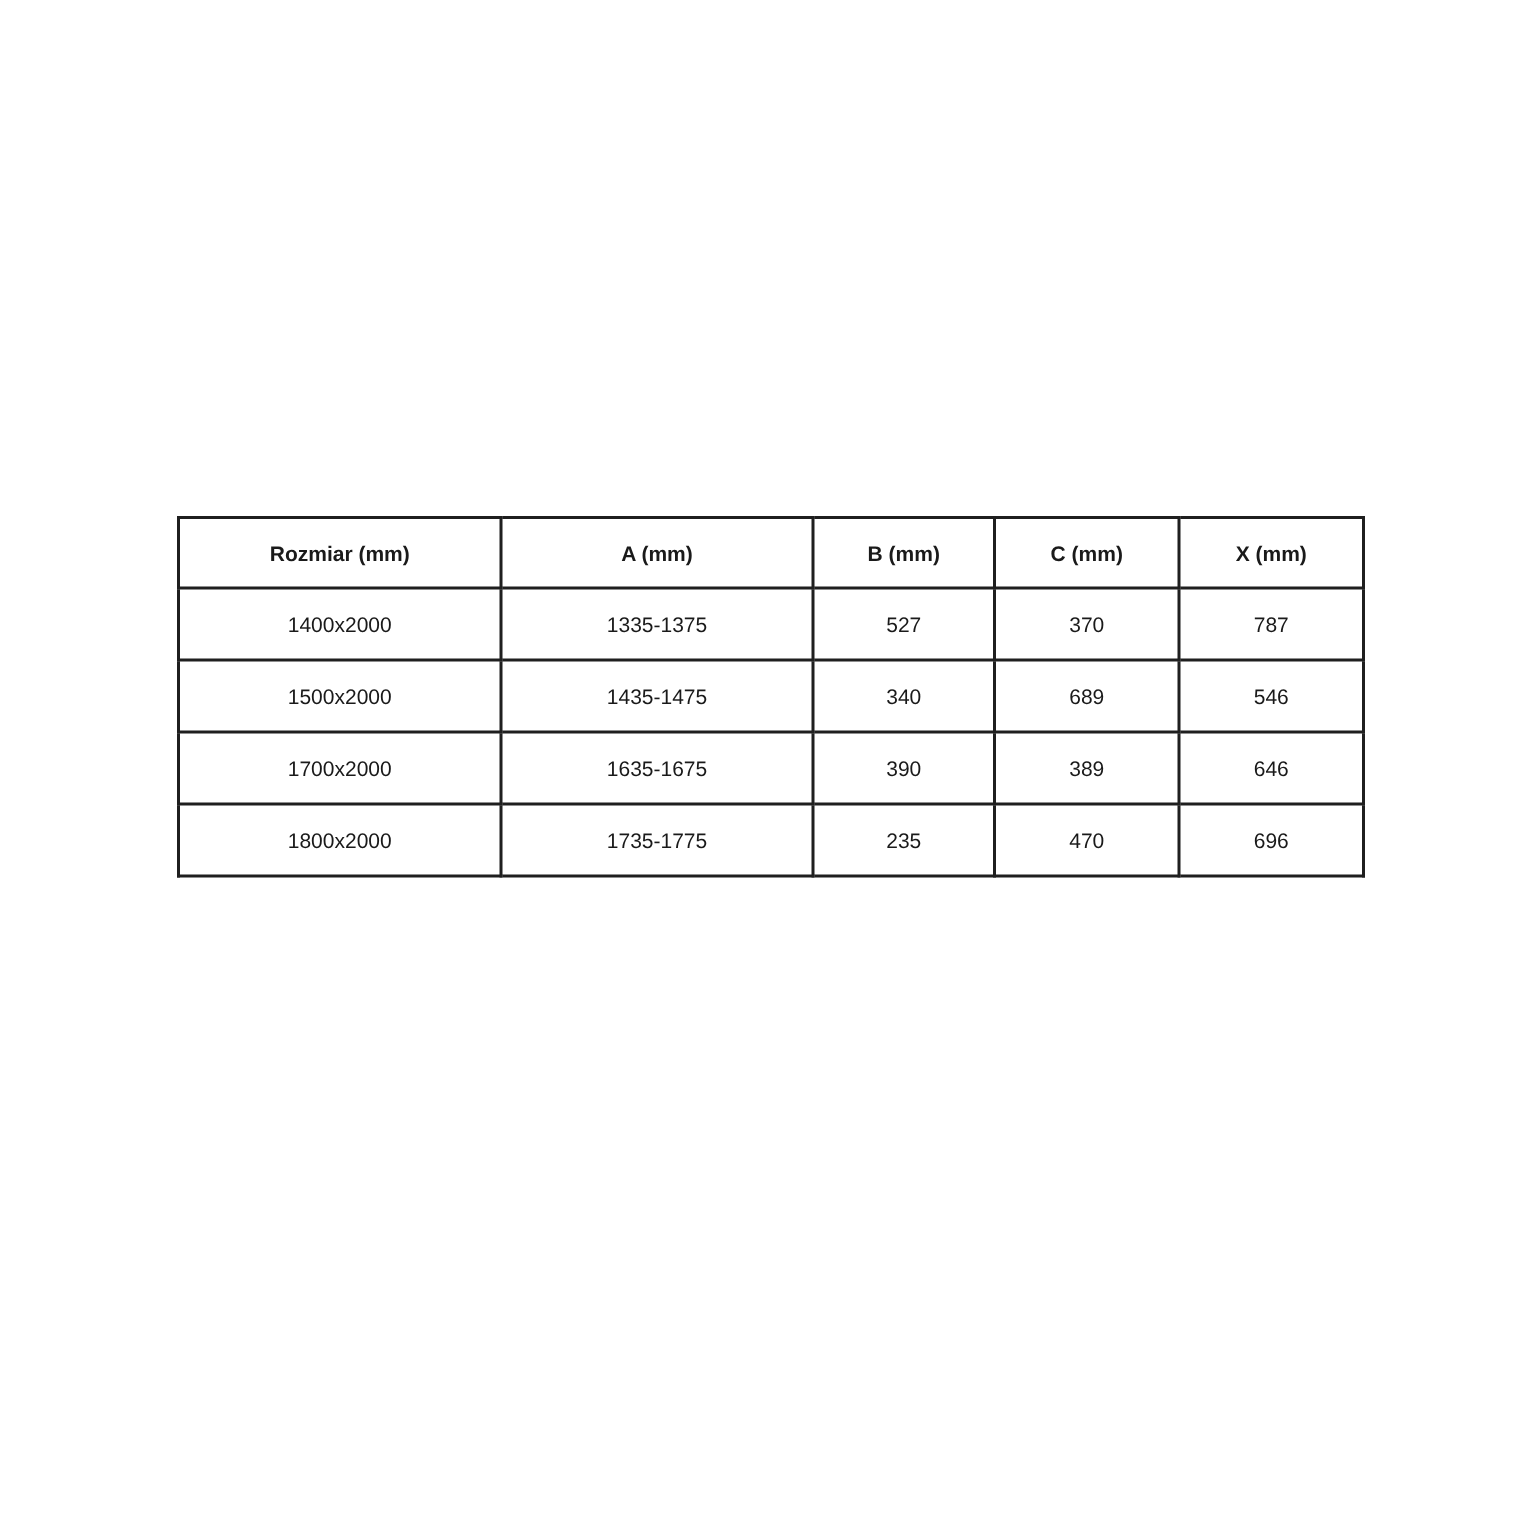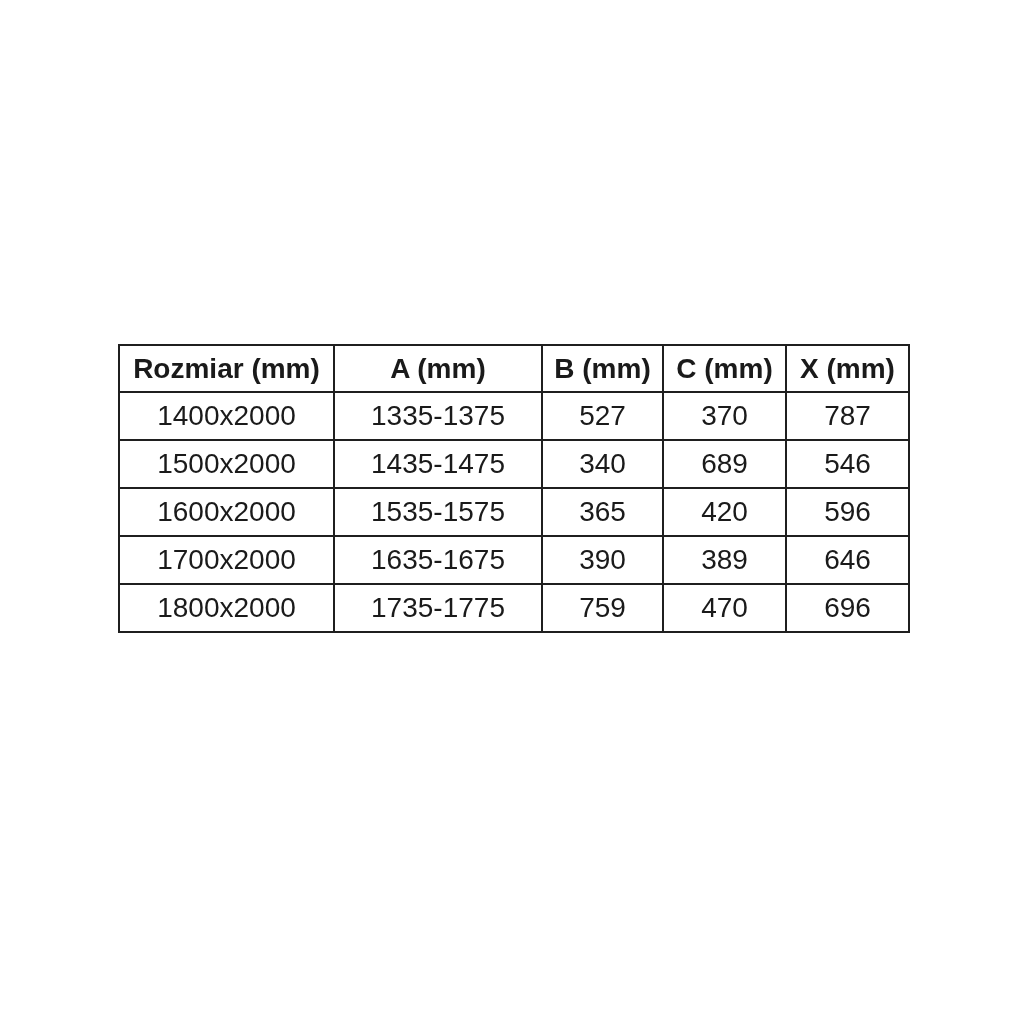--- a/index.html
+++ b/index.html
@@ -26,21 +26,21 @@
     border-collapse: collapse;
     table-layout: fixed;
     width: 790px;
     color: #1a1a1a;
   }
   table.spec-table th,
   table.spec-table td {
     border: 2px solid #1f1f1f;
     text-align: center;
     vertical-align: middle;
-    font-size: 28px;
+    font-size: 14px;
     line-height: 1;
     padding: 0;
     overflow: hidden;
     white-space: nowrap;
   }
   table.spec-table th {
     font-weight: 700;
     height: 47px;
   }
   table.spec-table td {
@@ -84,36 +84,29 @@
           <td>787</td>
         </tr>
         <tr>
           <td>1500x2000</td>
           <td>1435-1475</td>
           <td>340</td>
           <td>689</td>
           <td>546</td>
         </tr>
         <tr>
-          <td>1600x2000</td>
-          <td>1535-1575</td>
-          <td>365</td>
-          <td>420</td>
-          <td>596</td>
-        </tr>
-        <tr>
           <td>1700x2000</td>
           <td>1635-1675</td>
           <td>390</td>
           <td>389</td>
           <td>646</td>
         </tr>
         <tr>
           <td>1800x2000</td>
           <td>1735-1775</td>
-          <td>759</td>
+          <td>235</td>
           <td>470</td>
           <td>696</td>
         </tr>
       </tbody>
     </table>
   </div>
 </div>
 
 </body></html>

